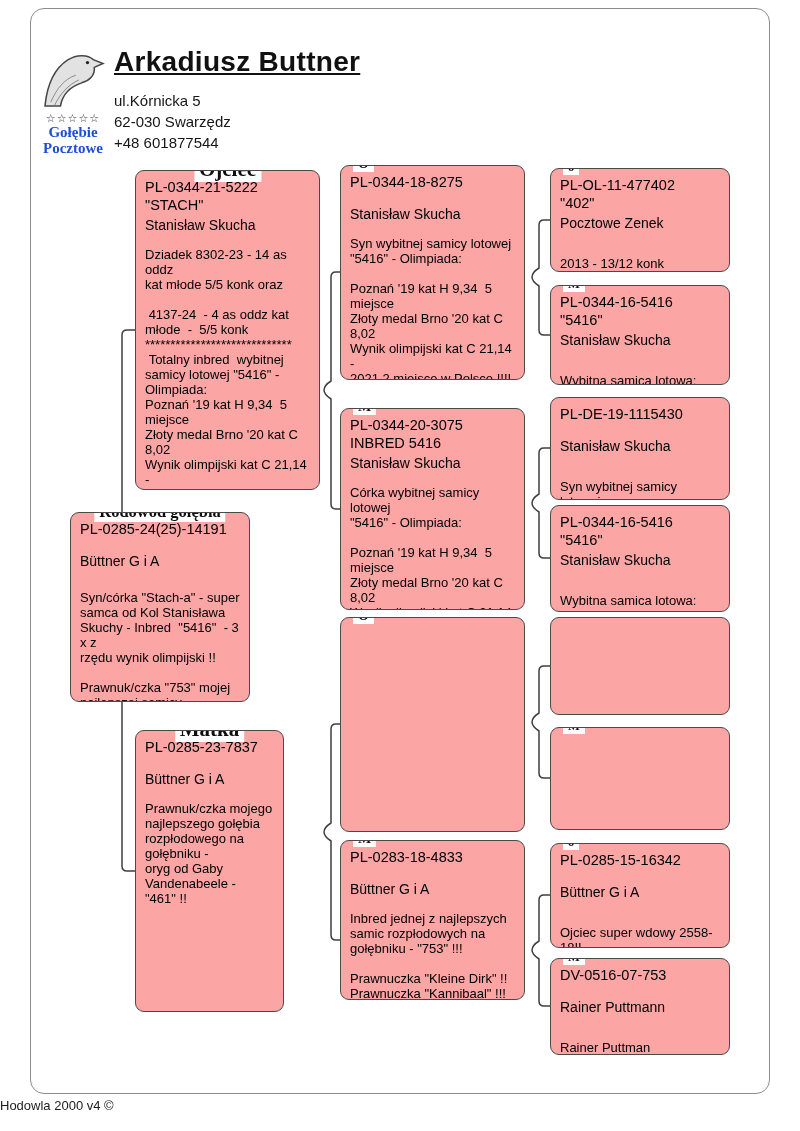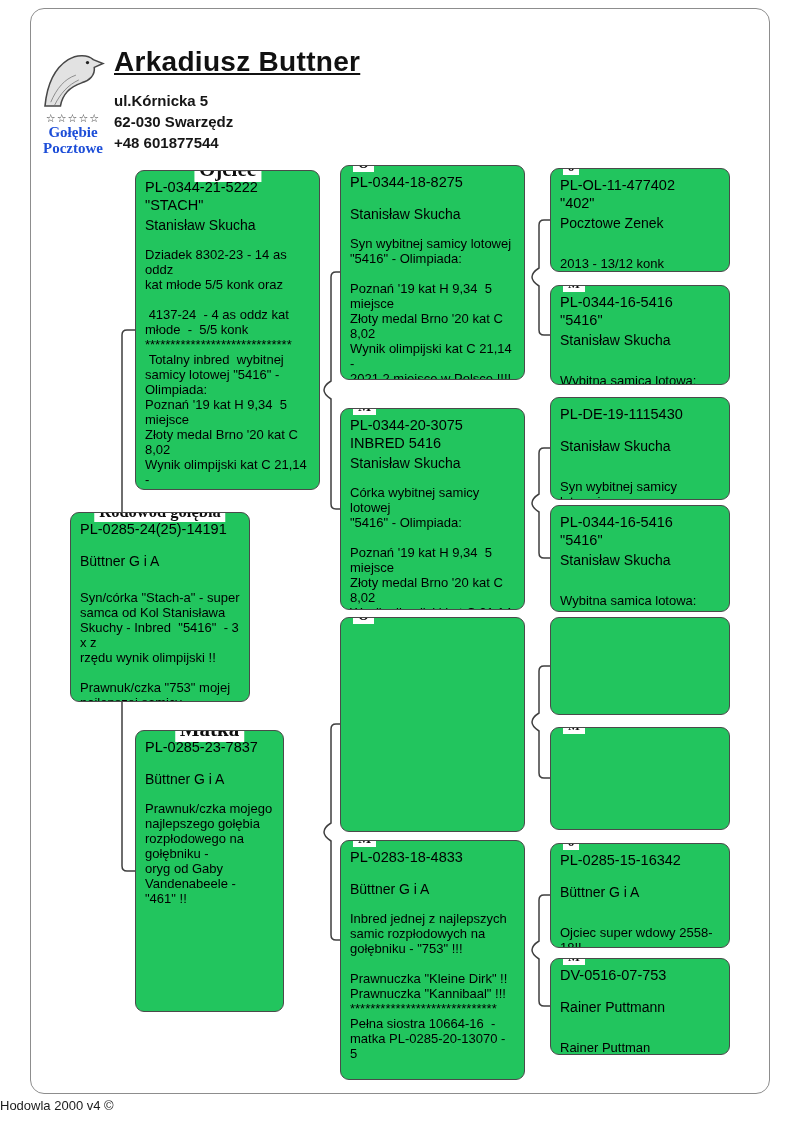--- a/index.html
+++ b/index.html
@@ -6,24 +6,24 @@
   body{width:800px;height:1131px;font-family:"Liberation Sans",sans-serif;color:#111;}
   .page{position:relative;width:800px;height:1131px;background:#fff;overflow:hidden;}
   .page-border{position:absolute;left:30px;top:8px;width:740px;height:1086px;border:1.5px solid #8d8d8d;border-radius:14px;box-sizing:border-box;}
 
   
   .logo{position:absolute;left:34px;top:50px;width:78px;text-align:center;}
   .stars{font-size:11px;letter-spacing:1px;color:#3d3d3d;line-height:12px;margin-top:0;}
   .logo-line{font-family:Liberation Serif, serif;font-weight:bold;font-size:15px;line-height:16px;color:#1d4ed8;}
   .breeder{position:absolute;left:114px;top:46px;}
   .breeder-name{font-size:28px;font-weight:bold;text-decoration:underline;margin:0 0 12px 0;letter-spacing:.3px;font-family:"Liberation Sans",sans-serif;}
-  .addr{font-size:15px;line-height:21px;color:#161616;font-weight:bold;}
+  .addr{font-size:15px;line-height:21px;color:#161616;}
 
   
-  .pbox{position:absolute;background:#22c55e;border:1.6px solid #4a4a4a;border-radius:9px;padding:7px 9px;box-sizing:border-box;overflow:hidden;}
+  .pbox{position:absolute;background:#fca5a5;border:1.6px solid #4a4a4a;border-radius:9px;padding:7px 9px;box-sizing:border-box;overflow:hidden;}
   .plabel{position:absolute;background:#fff;padding:0 5px;font-family:"Liberation Serif",serif;font-weight:bold;color:#0d0d0d;white-space:nowrap;}
   .plabel.center{left:50%;transform:translateX(-50%);}
   .plabel.left{left:12px;transform:none;}
   .plabel.big{font-size:21px;top:-14px;}
   .plabel.mid{font-size:16.5px;top:-11px;}
   .plabel.small{font-size:14px;top:-10px;}
   .plabel.tiny{font-size:12.5px;top:-9px;}
   .ring{font-size:14.5px;line-height:18px;white-space:nowrap;color:#000;}
   .alias{font-size:14.5px;line-height:18px;color:#000;}
   .owner{font-size:14px;line-height:17px;margin-top:15px;color:#000;}
@@ -145,21 +145,21 @@
 Złoty medal Brno '20 kat C
 8,02
 Wynik olimpijski kat C 21,14 -
 2021 2 miejsce w Polsce !!!!</div>
   </div>
 
   <div class="pbox" style="left:340px;top:617px;width:185px;height:215px;">
     <span class="plabel left small">O</span>
   </div>
 
-  <div class="pbox" style="left:340px;top:840px;width:185px;height:240px;">
+  <div class="pbox" style="left:340px;top:840px;width:185px;height:160px;">
     <span class="plabel left small">M</span>
     <div class="ring">PL-0283-18-4833</div>
     <div class="owner">Büttner G i A</div>
     <div class="notes">Inbred jednej z najlepszych
 samic rozpłodowych na
 gołębniku - "753" !!!
 
 Prawnuczka "Kleine Dirk" !!
 Prawnuczka "Kannibaal" !!!
 *****************************

